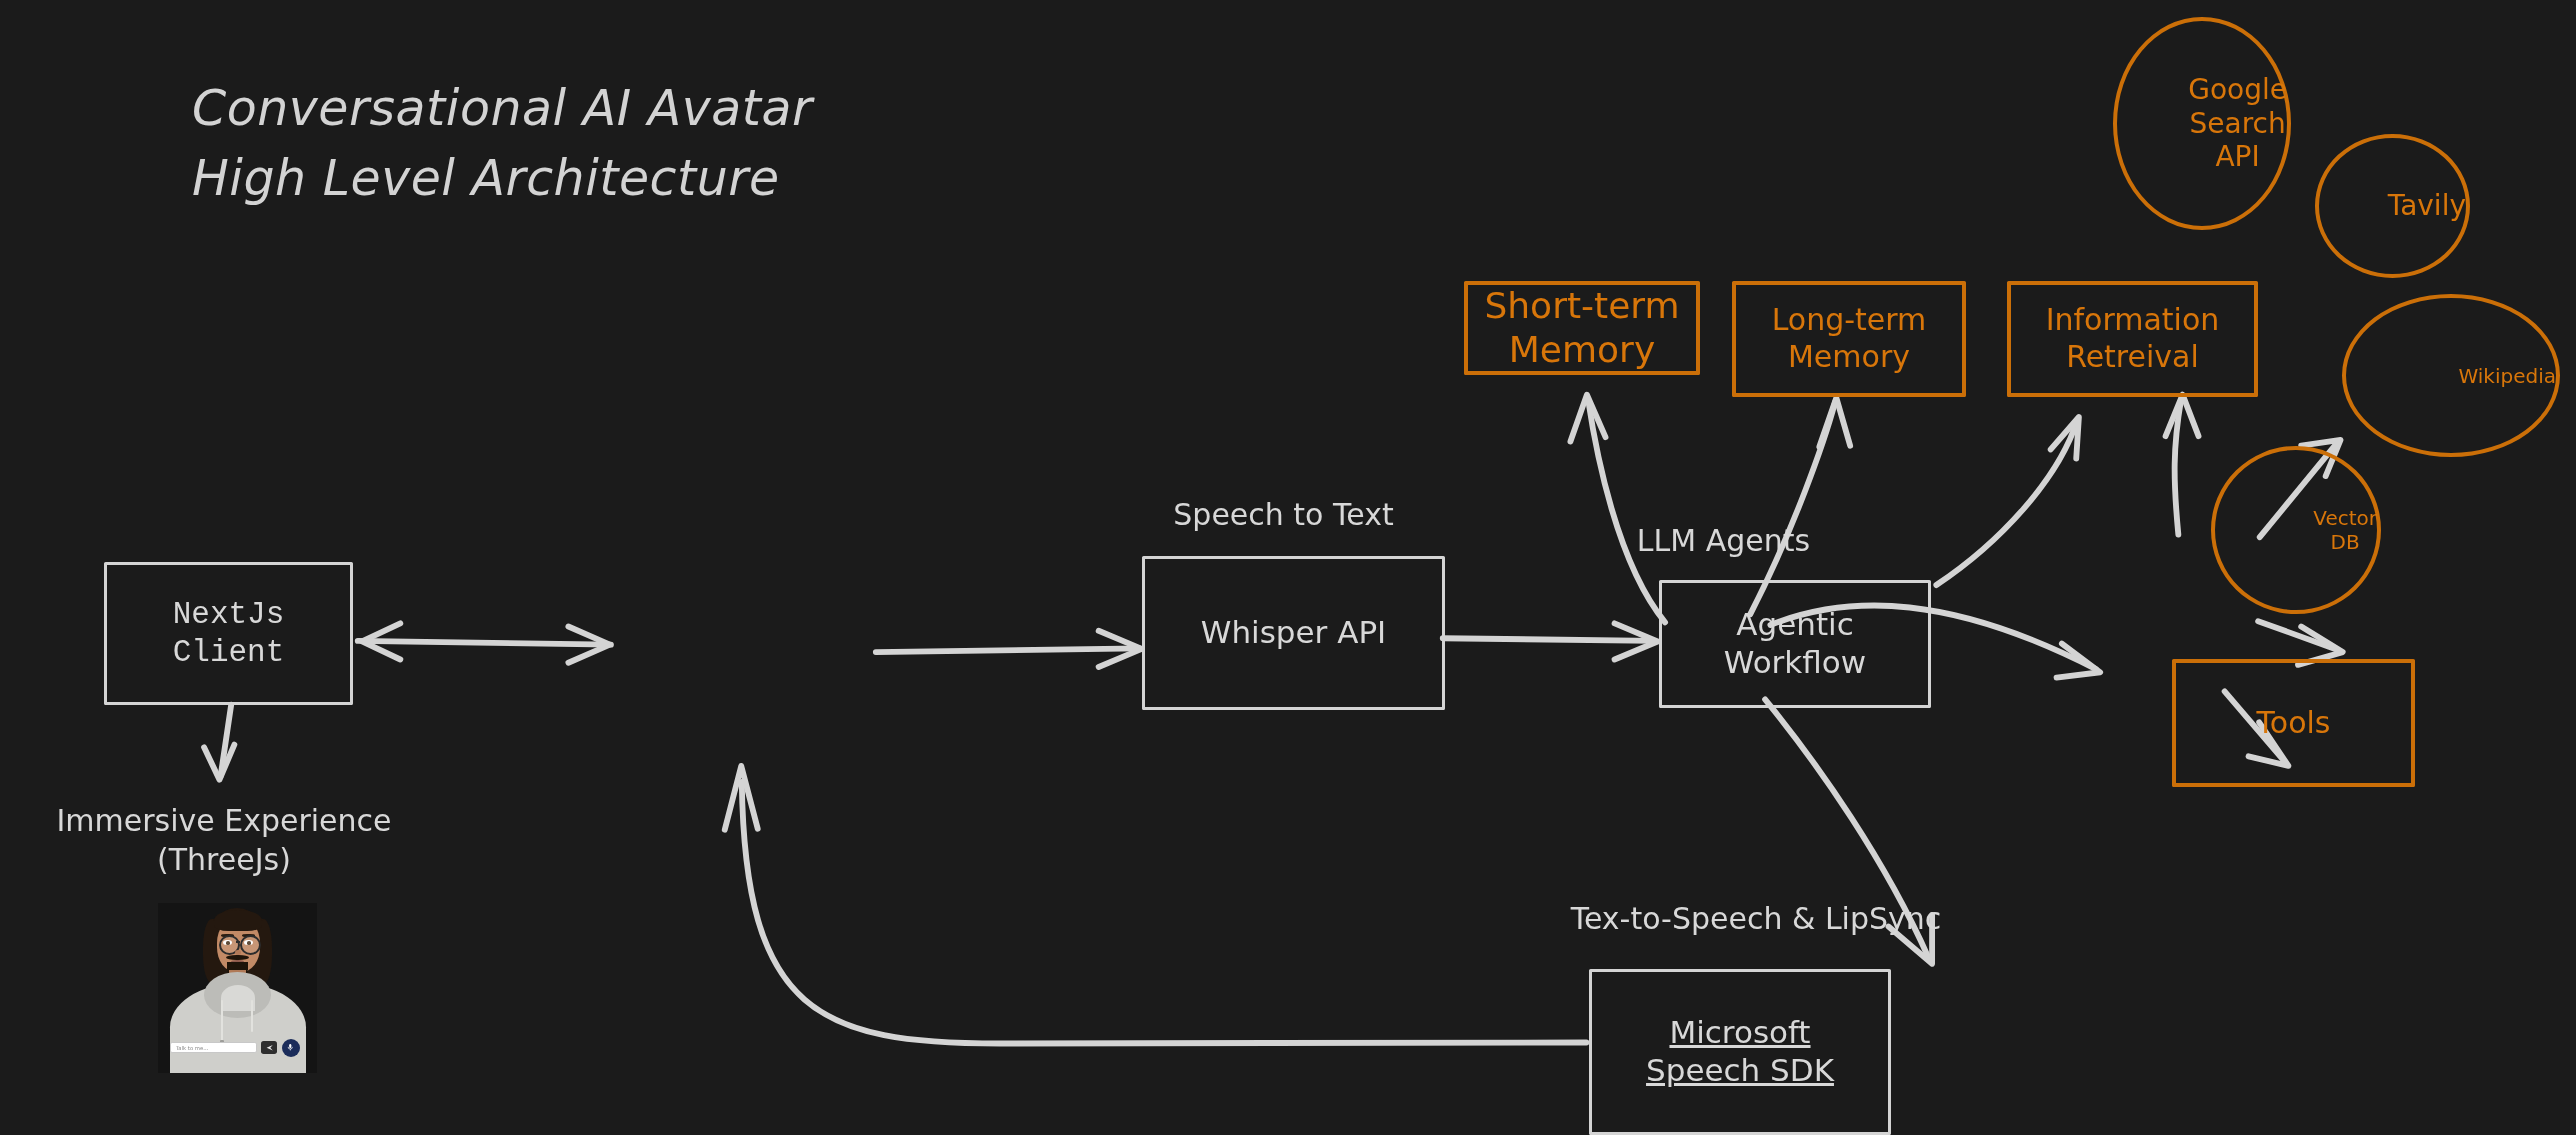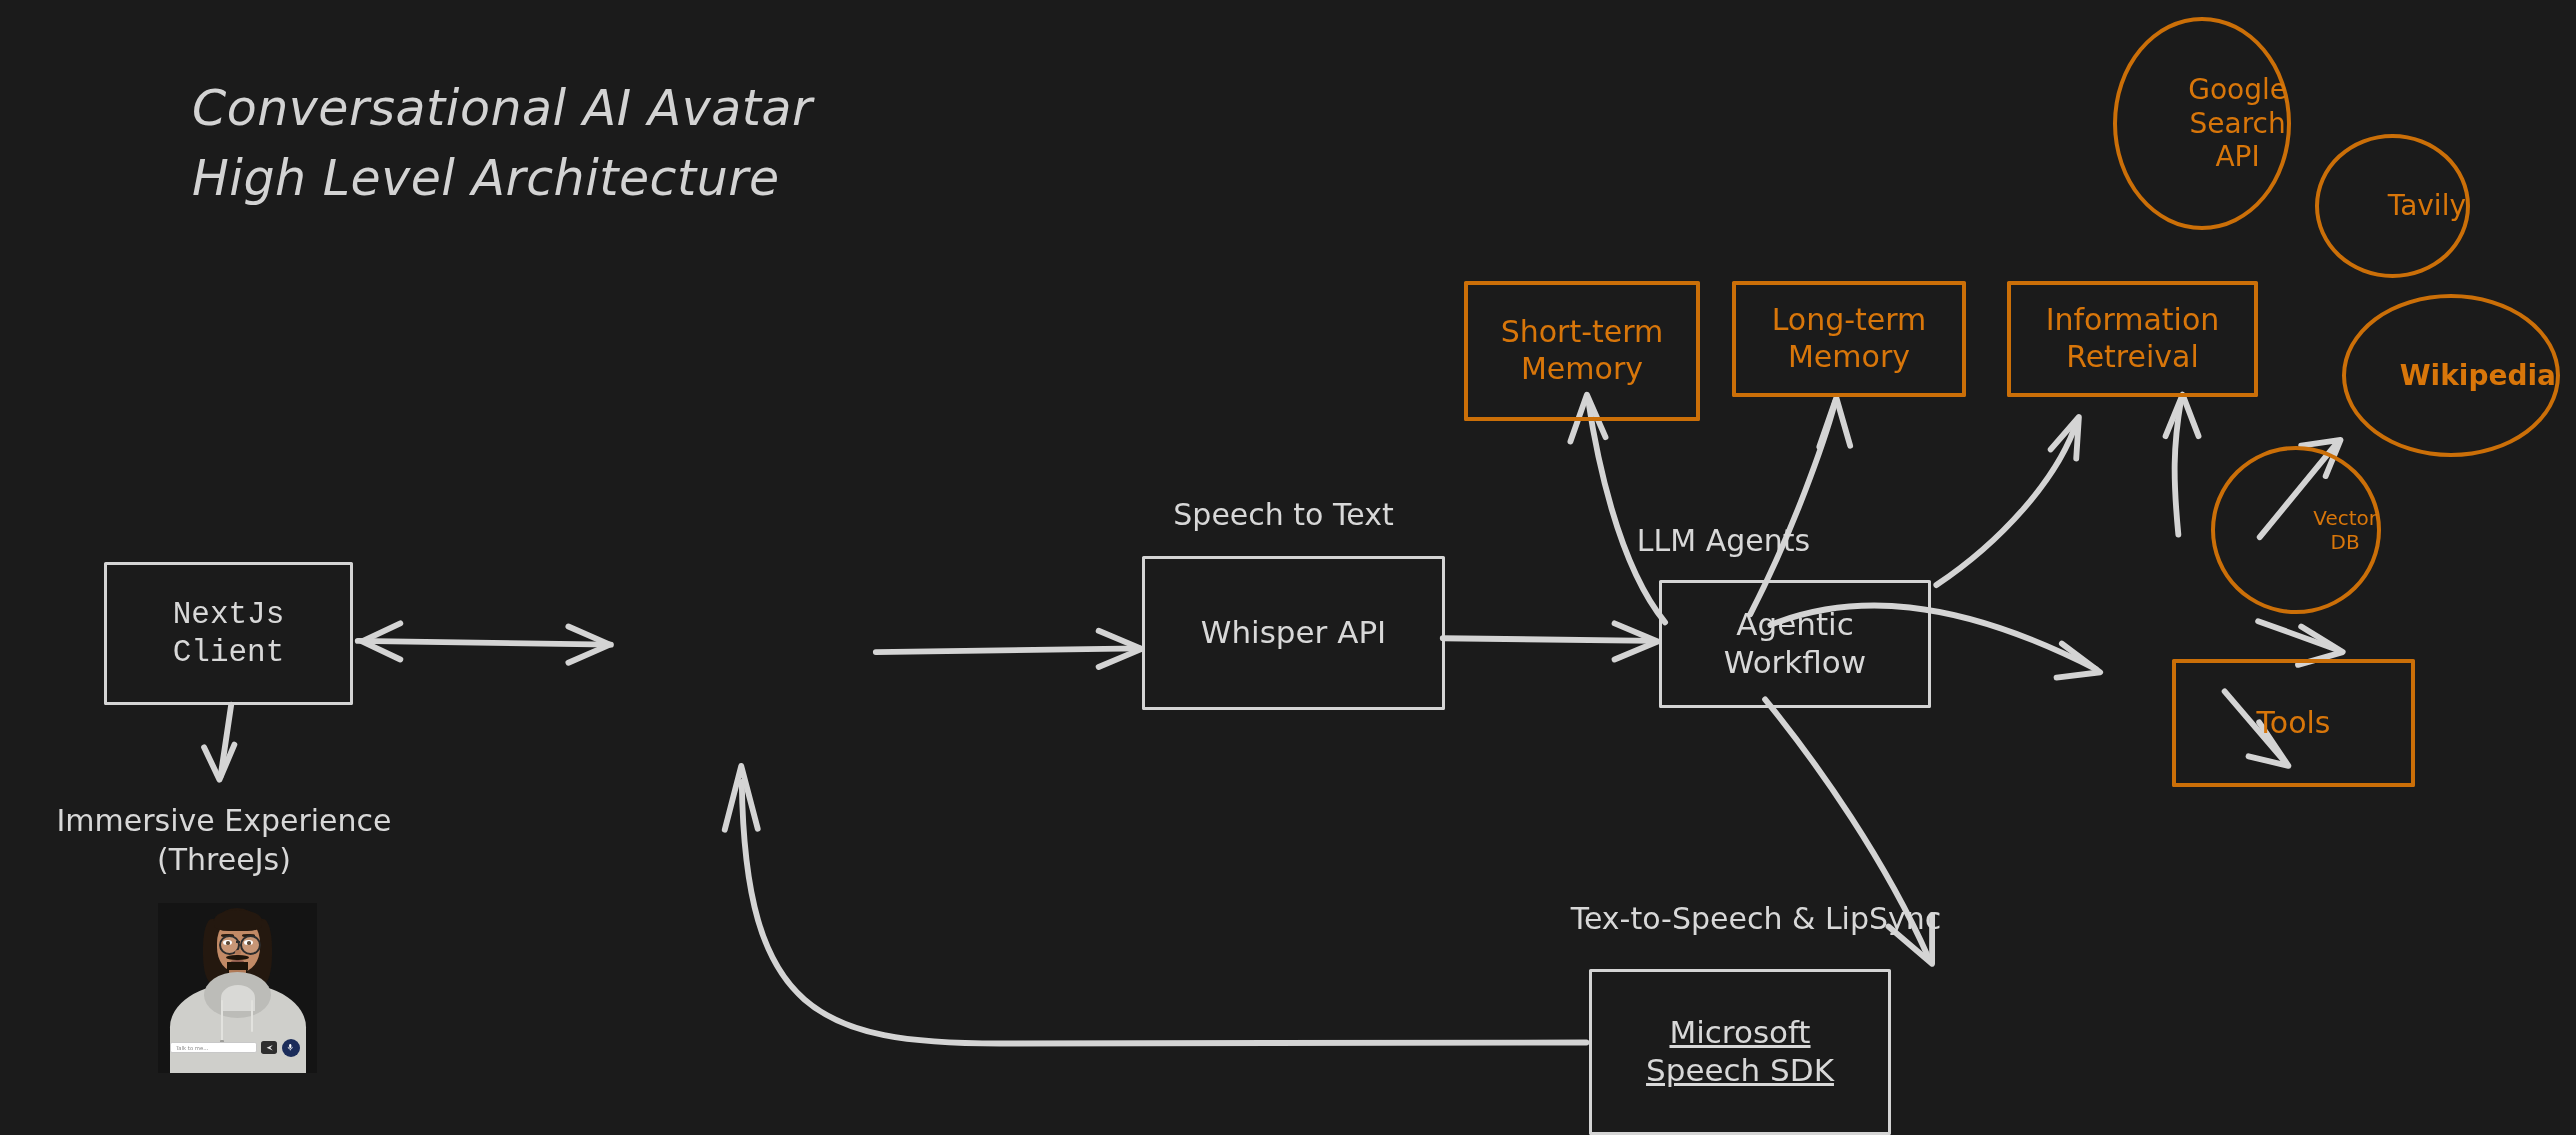--- a/index.html
+++ b/index.html
@@ -267,21 +267,21 @@
   <div class="node node-white" style="left:1659px; top:580px; width:272px; height:128px; font-size:31px;">
     <span>Agentic
 Workflow</span>
   </div>
 
   <div class="node node-white" style="left:1589px; top:969px; width:302px; height:166px; font-size:31px;text-decoration:underline;">
     <span>Microsoft
 Speech SDK</span>
   </div>
 
-  <div class="node node-orange" style="left:1464px; top:281px; width:236px; height:140px; font-size:30px;">
+  <div class="node node-orange" style="left:1464px; top:281px; width:236px; height:94px; font-size:36px;">
     <span>Short-term
 Memory</span>
   </div>
 
   <div class="node node-orange" style="left:1732px; top:281px; width:234px; height:116px; font-size:30px;">
     <span>Long-term
 Memory</span>
   </div>
 
   <div class="node node-orange" style="left:2007px; top:281px; width:251px; height:116px; font-size:30px;">
@@ -296,21 +296,21 @@
   <div class="ellipse-orange" style="left:2113px; top:17px; width:178px; height:213px; font-size:28px;">
     <span>Google
 Search
 API</span>
   </div>
 
   <div class="ellipse-orange" style="left:2315px; top:134px; width:155px; height:144px; font-size:28px;">
     <span>Tavily</span>
   </div>
 
-  <div class="ellipse-orange" style="left:2342px; top:294px; width:218px; height:163px; font-size:28px;font-weight:bold;">
+  <div class="ellipse-orange" style="left:2342px; top:294px; width:218px; height:163px; font-size:20px;">
     <span>Wikipedia</span>
   </div>
 
   <div class="ellipse-orange" style="left:2211px; top:446px; width:170px; height:168px; font-size:20px;">
     <span>Vector
 DB</span>
   </div>
 
   <div class="label" style="left:1145px; top:495px; width:277px; font-size:30px;">Speech to Text</div>
 

